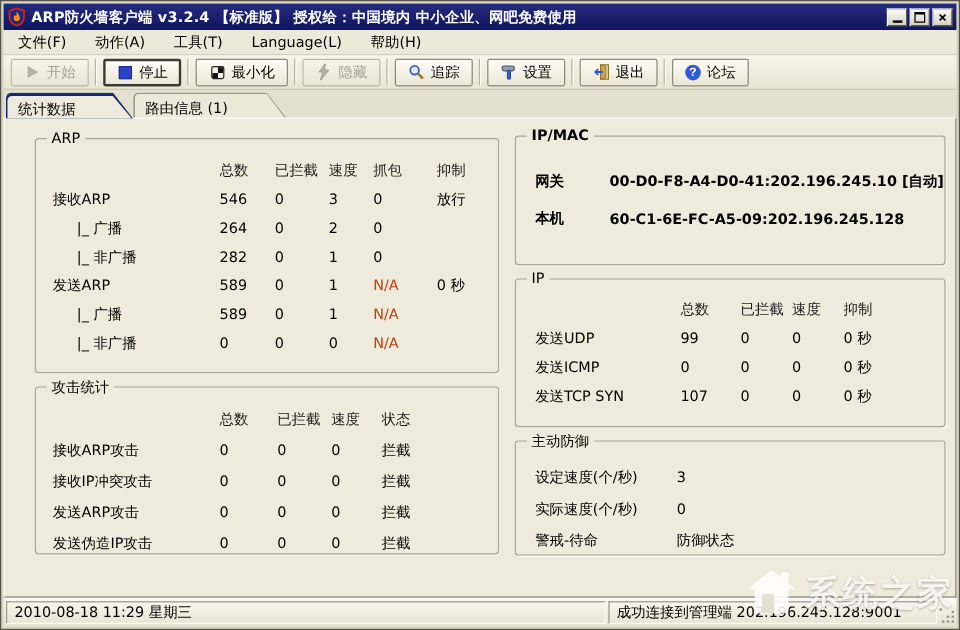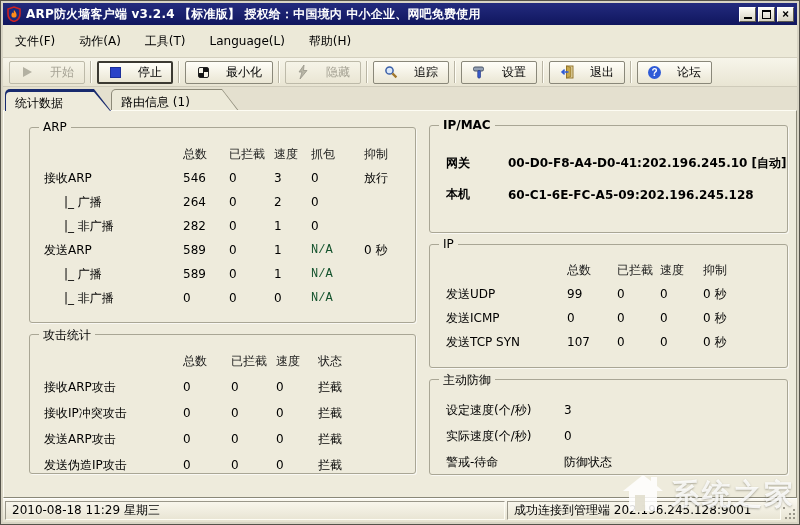--- a/index.html
+++ b/index.html
@@ -19,28 +19,28 @@
   .win-controls { display:flex; gap:2px; }
   .wbtn { width:17px; height:15px; background:linear-gradient(#fdfcf6,#d6d2c2);
     border:1px solid #fff; border-right-color:#5a584e; border-bottom-color:#5a584e;
     display:flex; align-items:center; justify-content:center; cursor:pointer; padding:0; }
   .g-min { width:8px; height:2px; background:#000; margin-top:7px; }
   .g-max { width:9px; height:9px; border:1px solid #000; border-top-width:2px; }
   .g-close { font-weight:bold; font-size:12px; line-height:1; font-family:"DejaVu Sans Mono",monospace; }
 
   
   .menubar { height:21px; flex:0 0 21px; background:#ece9d8; display:flex; align-items:center;
-    padding:16px 4px; border-bottom:1px solid #d4d0bf; }
+    padding:4px 4px; border-bottom:1px solid #d4d0bf; }
   .menu-item { padding:2px 8px; margin-right:8px; cursor:default; white-space:nowrap; }
 
   
   .toolbar { height:29px; flex:0 0 29px; background:linear-gradient(#f7f5ea,#e9e5d3);
     display:flex; align-items:center; padding:0 6px; border-bottom:1px solid #cfcbba; }
   .tsep { width:2px; height:22px; margin:0 5px; border-left:1px solid #b9b5a4; border-right:1px solid #fffef6; }
-  .tbtn { height:23px; display:flex; align-items:center; gap:16px; padding:0 10px;
+  .tbtn { height:23px; display:flex; align-items:center; gap:5px; padding:0 10px;
     background:linear-gradient(#fffef8,#eae6d4); border:1px solid #8a887a; border-radius:2px;
     cursor:pointer; font-size:12px; white-space:nowrap; }
   .tbtn.primary { border:2px solid #3c3a32; padding:0 9px; }
   .tbtn.disabled { border:1px solid #bdbaa9; color:#a5a294; cursor:default;
     background:linear-gradient(#f6f4e8,#eae6d4); }
 
   .icon-play { width:0; height:0; border-left:9px solid #b3b1a2;
     border-top:5px solid transparent; border-bottom:5px solid transparent; }
   .icon-stop { width:11px; height:11px; background:#2a43c8; border:1px solid #1c2f9a; }
   .icon-flag { width:11px; height:11px; border:1px solid #222; border-radius:2px;
@@ -66,21 +66,21 @@
   .panel { position:relative; flex:1; background:#eeebdc;
     border:1px solid; border-color:#fdfcf3 #8a8878 #8a8878 #fdfcf3; }
   .group { position:absolute; border:1px solid #a9a695; border-radius:3px;
     box-shadow:inset 0 0 0 0 #fff, 1px 1px 0 rgba(255,255,255,.65); }
   .group-title { position:absolute; top:-8px; left:9px; background:#eeebdc; padding:0 4px;
     font-size:12px; white-space:nowrap; }
 
   .grid { display:grid; }
   .cell { white-space:nowrap; overflow:hidden; }
   .cell.hdr { color:#1a1a1a; }
-  .cell.dim { color:#14532d;font-family:Liberation Mono, monospace; }
+  .cell.dim { color:#c2410c; }
   .cell.indent { padding-left:20px; }
 
   .grid-arp { grid-template-columns:139px 46px 45px 37px 53px 1fr;
     grid-auto-rows:24px; padding:14px 0 0 14px; align-items:center; }
   .grid-attack { grid-template-columns:139px 48px 45px 42px 1fr;
     grid-auto-rows:26px; padding:13px 0 0 14px; align-items:center; }
   .grid-ipmac { grid-template-columns:62px 1fr;
     grid-auto-rows:31px; padding:22px 0 0 16px; align-items:center; }
   .grid-ip { grid-template-columns:121px 50px 43px 43px 1fr;
     grid-auto-rows:24px; padding:13px 0 0 16px; align-items:center; }

